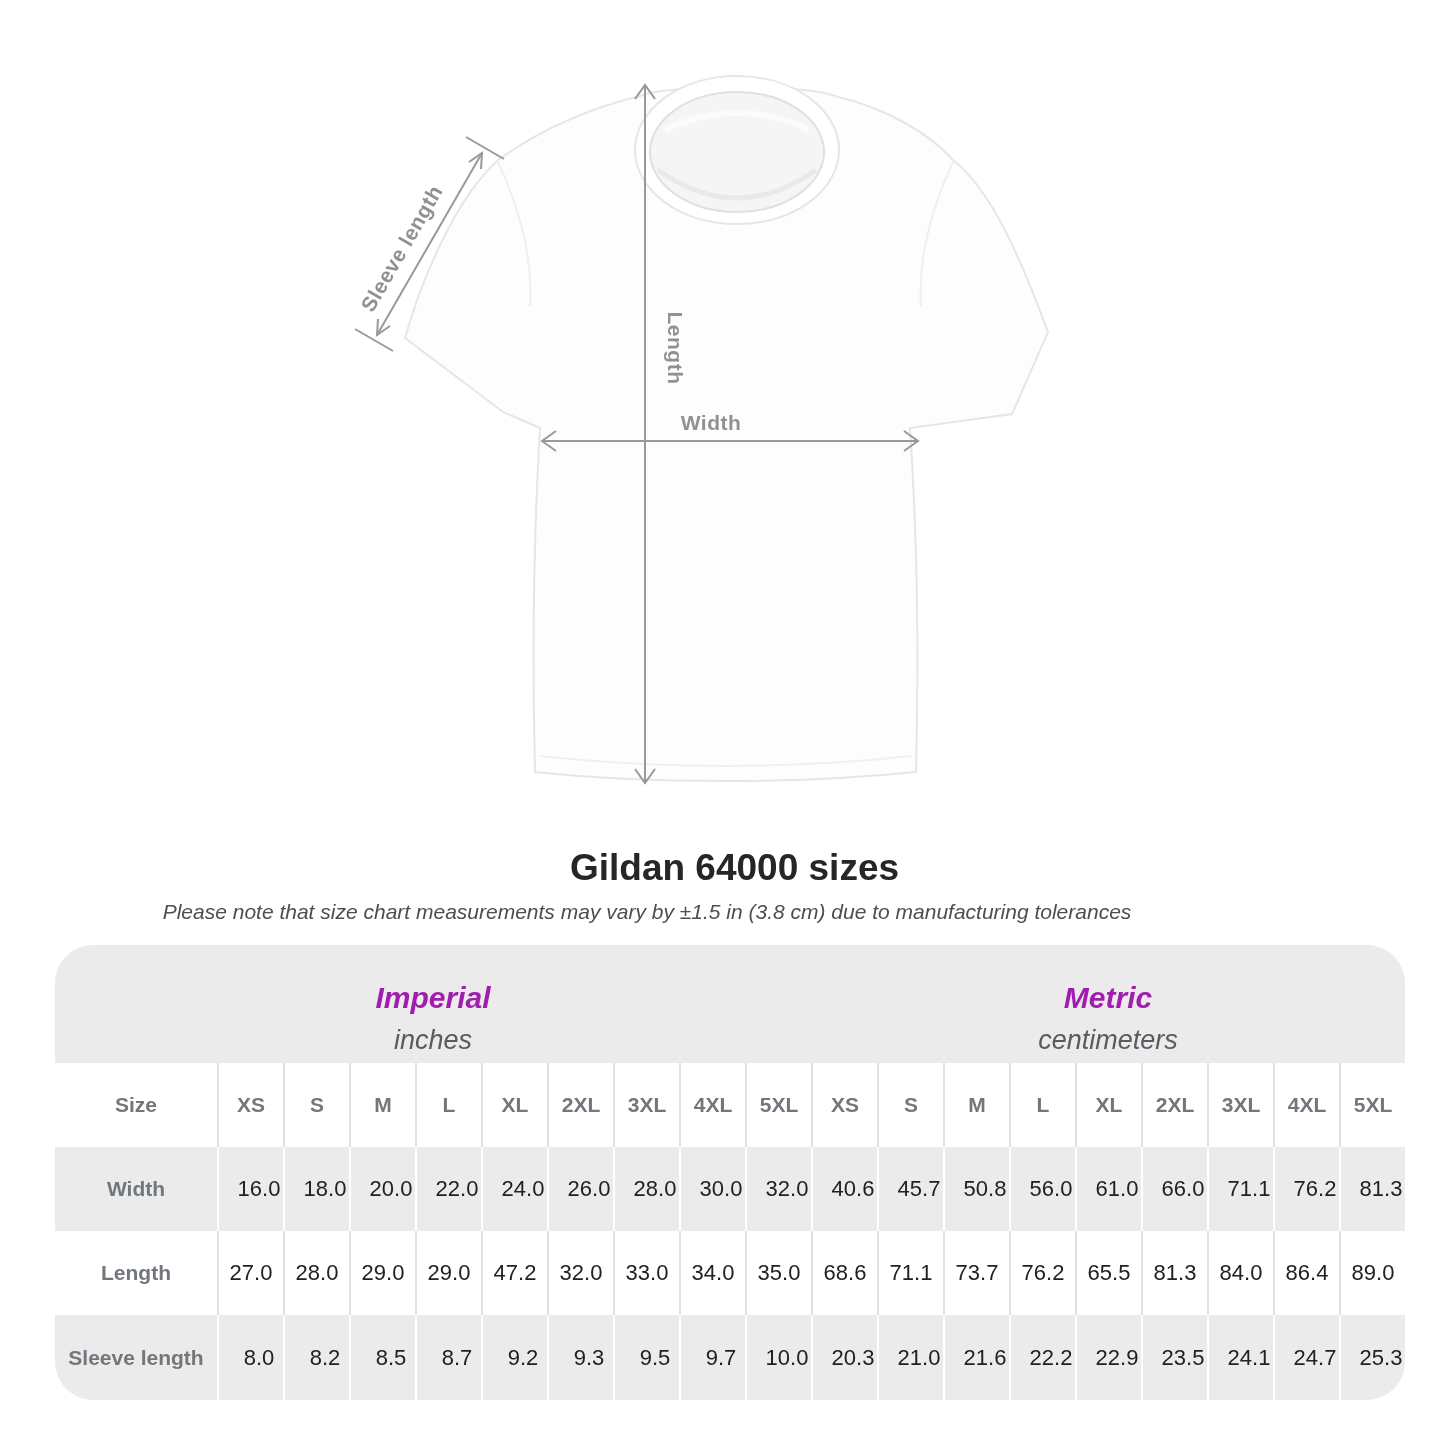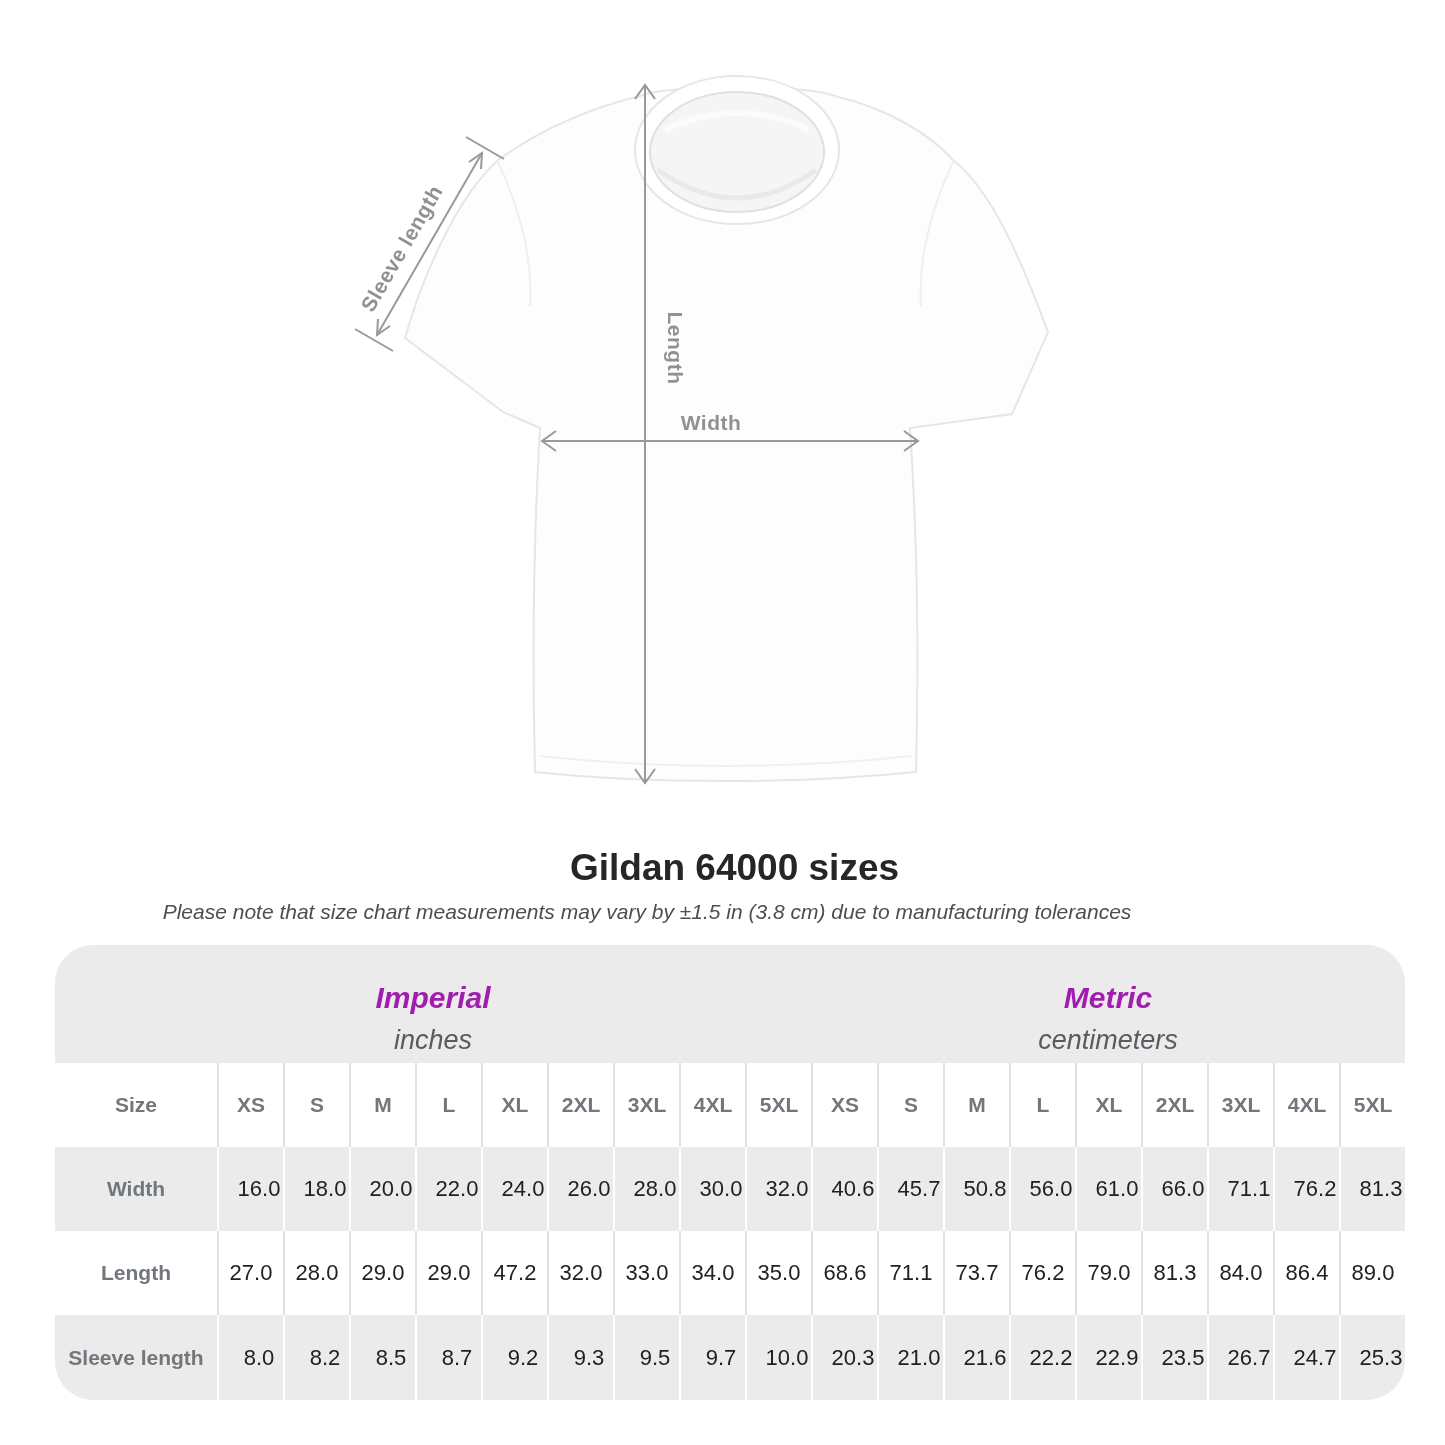--- a/index.html
+++ b/index.html
@@ -173,21 +173,21 @@
       <div class="cell">29.0</div>
       <div class="cell">47.2</div>
       <div class="cell">32.0</div>
       <div class="cell">33.0</div>
       <div class="cell">34.0</div>
       <div class="cell">35.0</div>
       <div class="cell">68.6</div>
       <div class="cell">71.1</div>
       <div class="cell">73.7</div>
       <div class="cell">76.2</div>
-      <div class="cell">79.0</div>
+      <div class="cell">65.5</div>
       <div class="cell">81.3</div>
       <div class="cell">84.0</div>
       <div class="cell">86.4</div>
       <div class="cell">89.0</div>
     </div>
 
     <div class="trow gray">
       <div class="cell lbl">Sleeve length</div>
       <div class="cell">8.0</div>
       <div class="cell">8.2</div>
@@ -197,19 +197,19 @@
       <div class="cell">9.3</div>
       <div class="cell">9.5</div>
       <div class="cell">9.7</div>
       <div class="cell">10.0</div>
       <div class="cell">20.3</div>
       <div class="cell">21.0</div>
       <div class="cell">21.6</div>
       <div class="cell">22.2</div>
       <div class="cell">22.9</div>
       <div class="cell">23.5</div>
-      <div class="cell">26.7</div>
+      <div class="cell">24.1</div>
       <div class="cell">24.7</div>
       <div class="cell">25.3</div>
     </div>
 
   </div>
 </div>
 
 </body></html>

